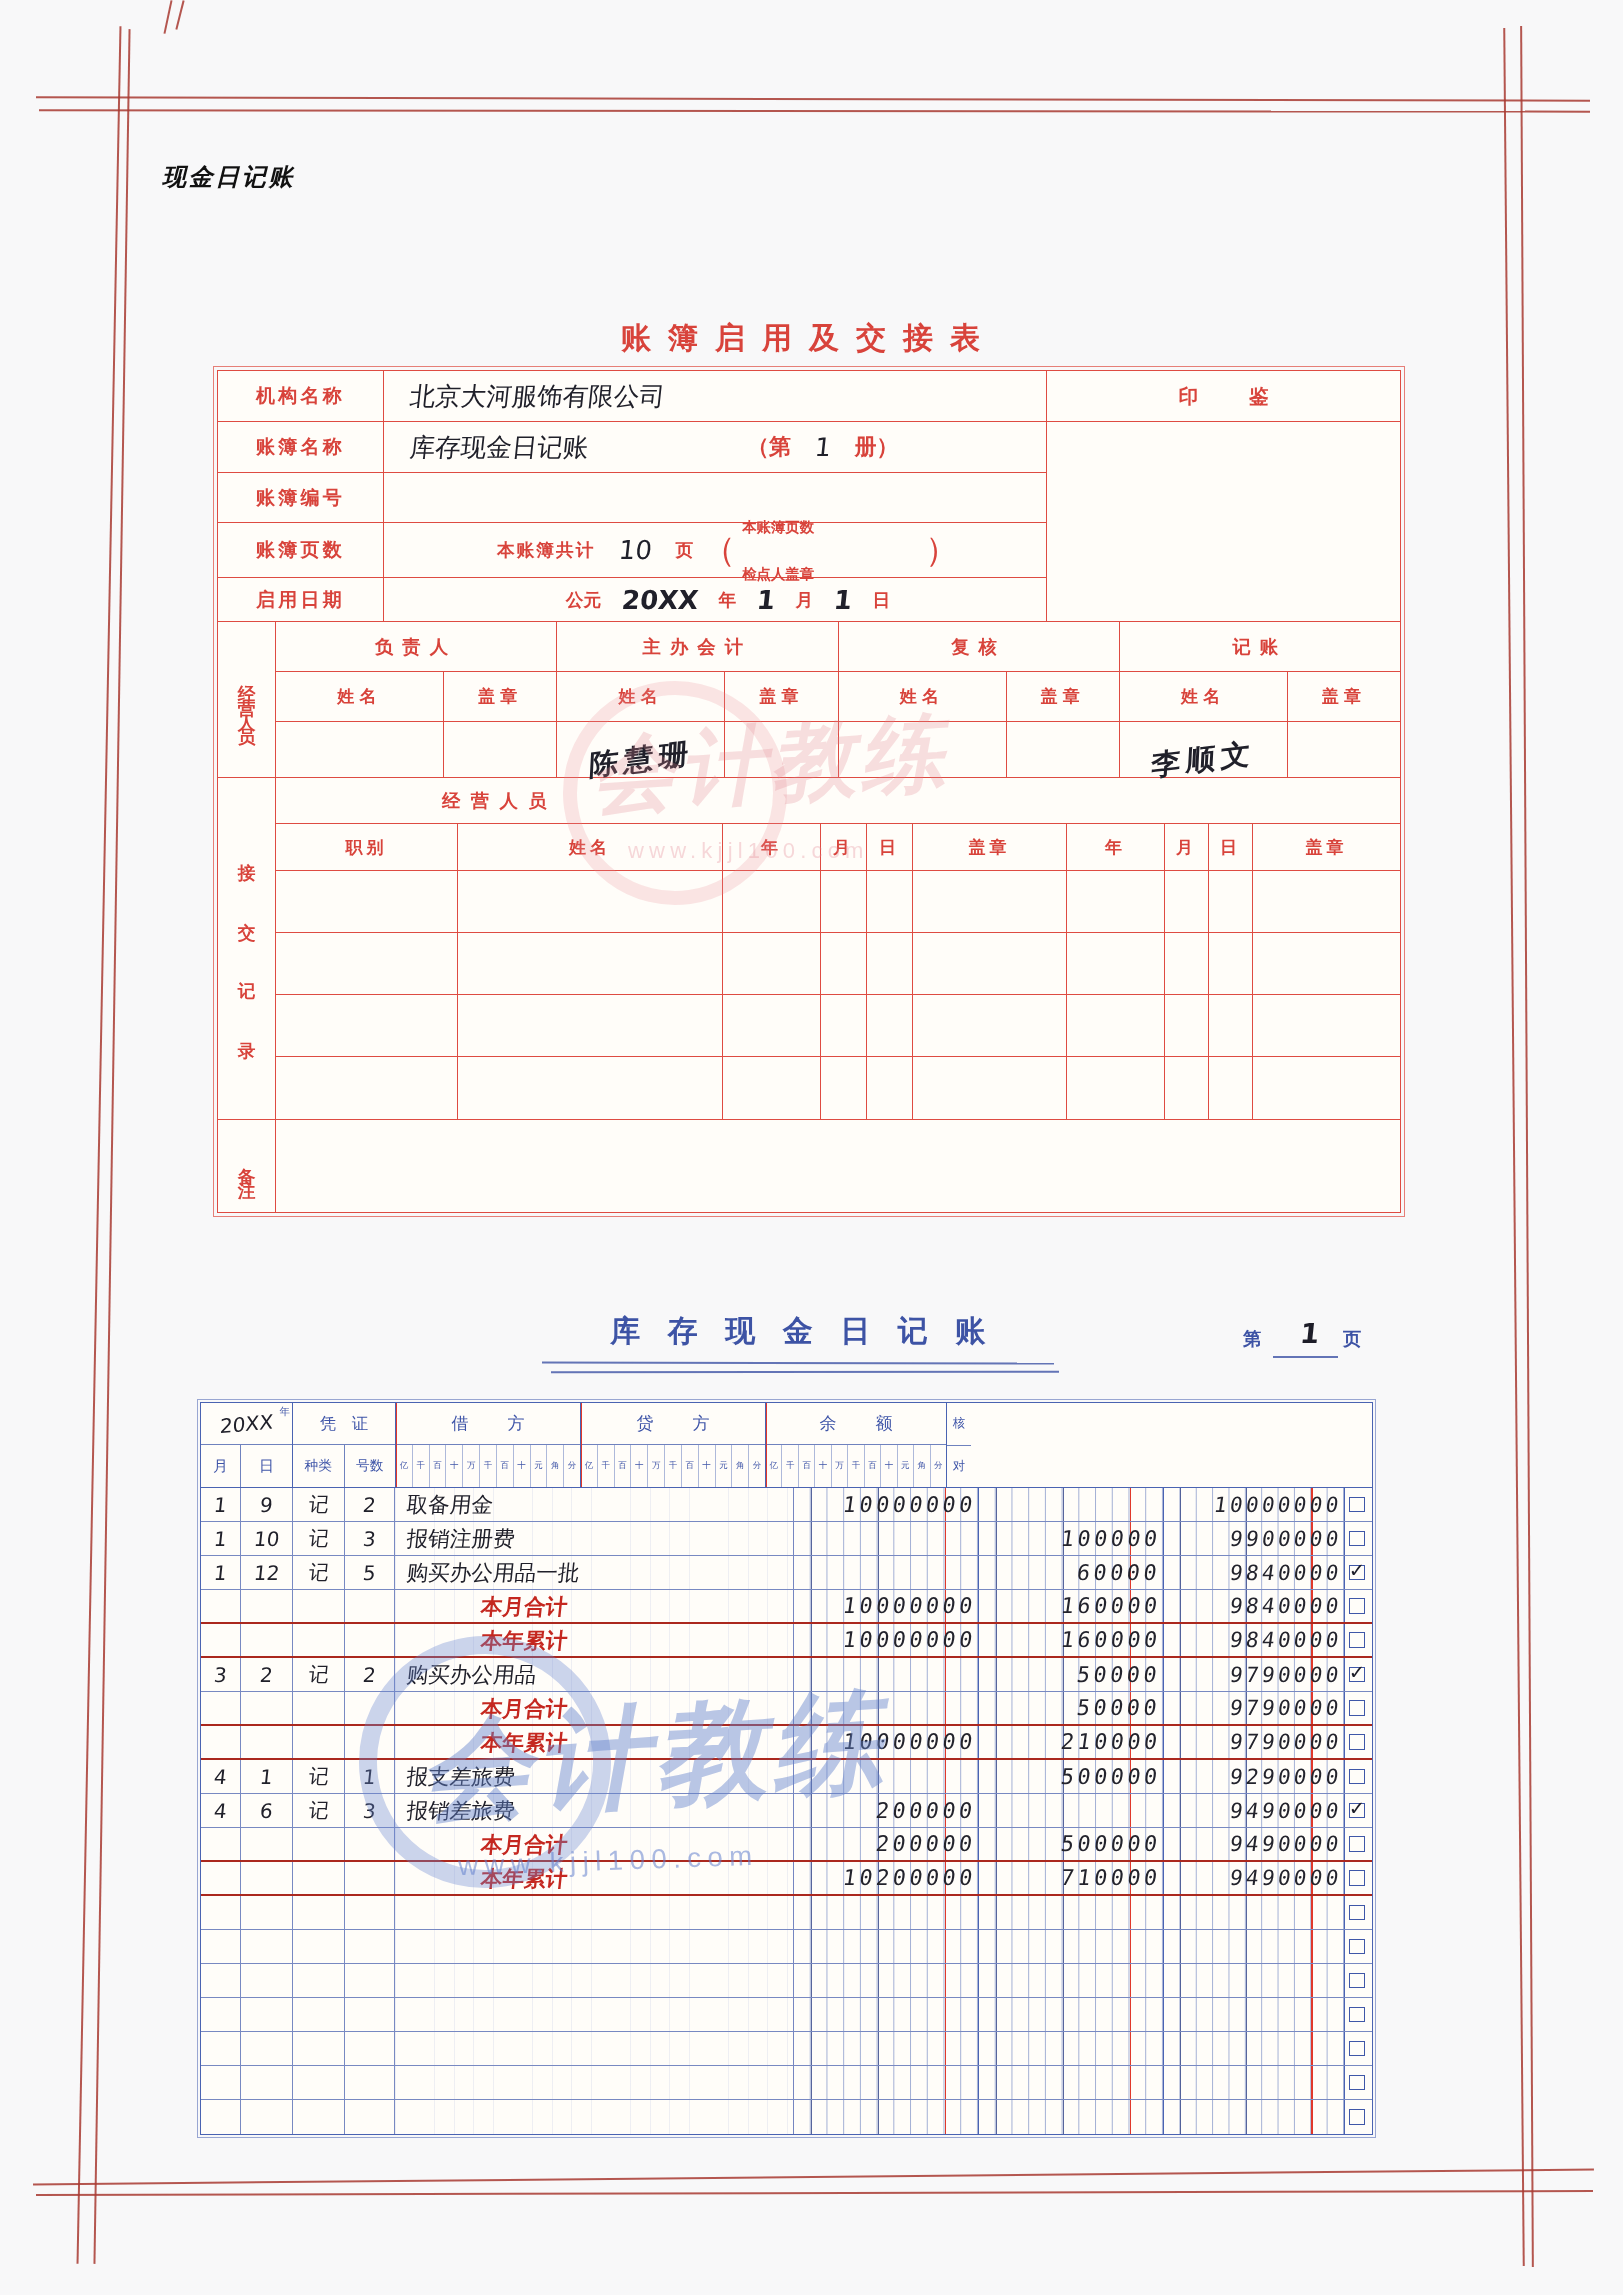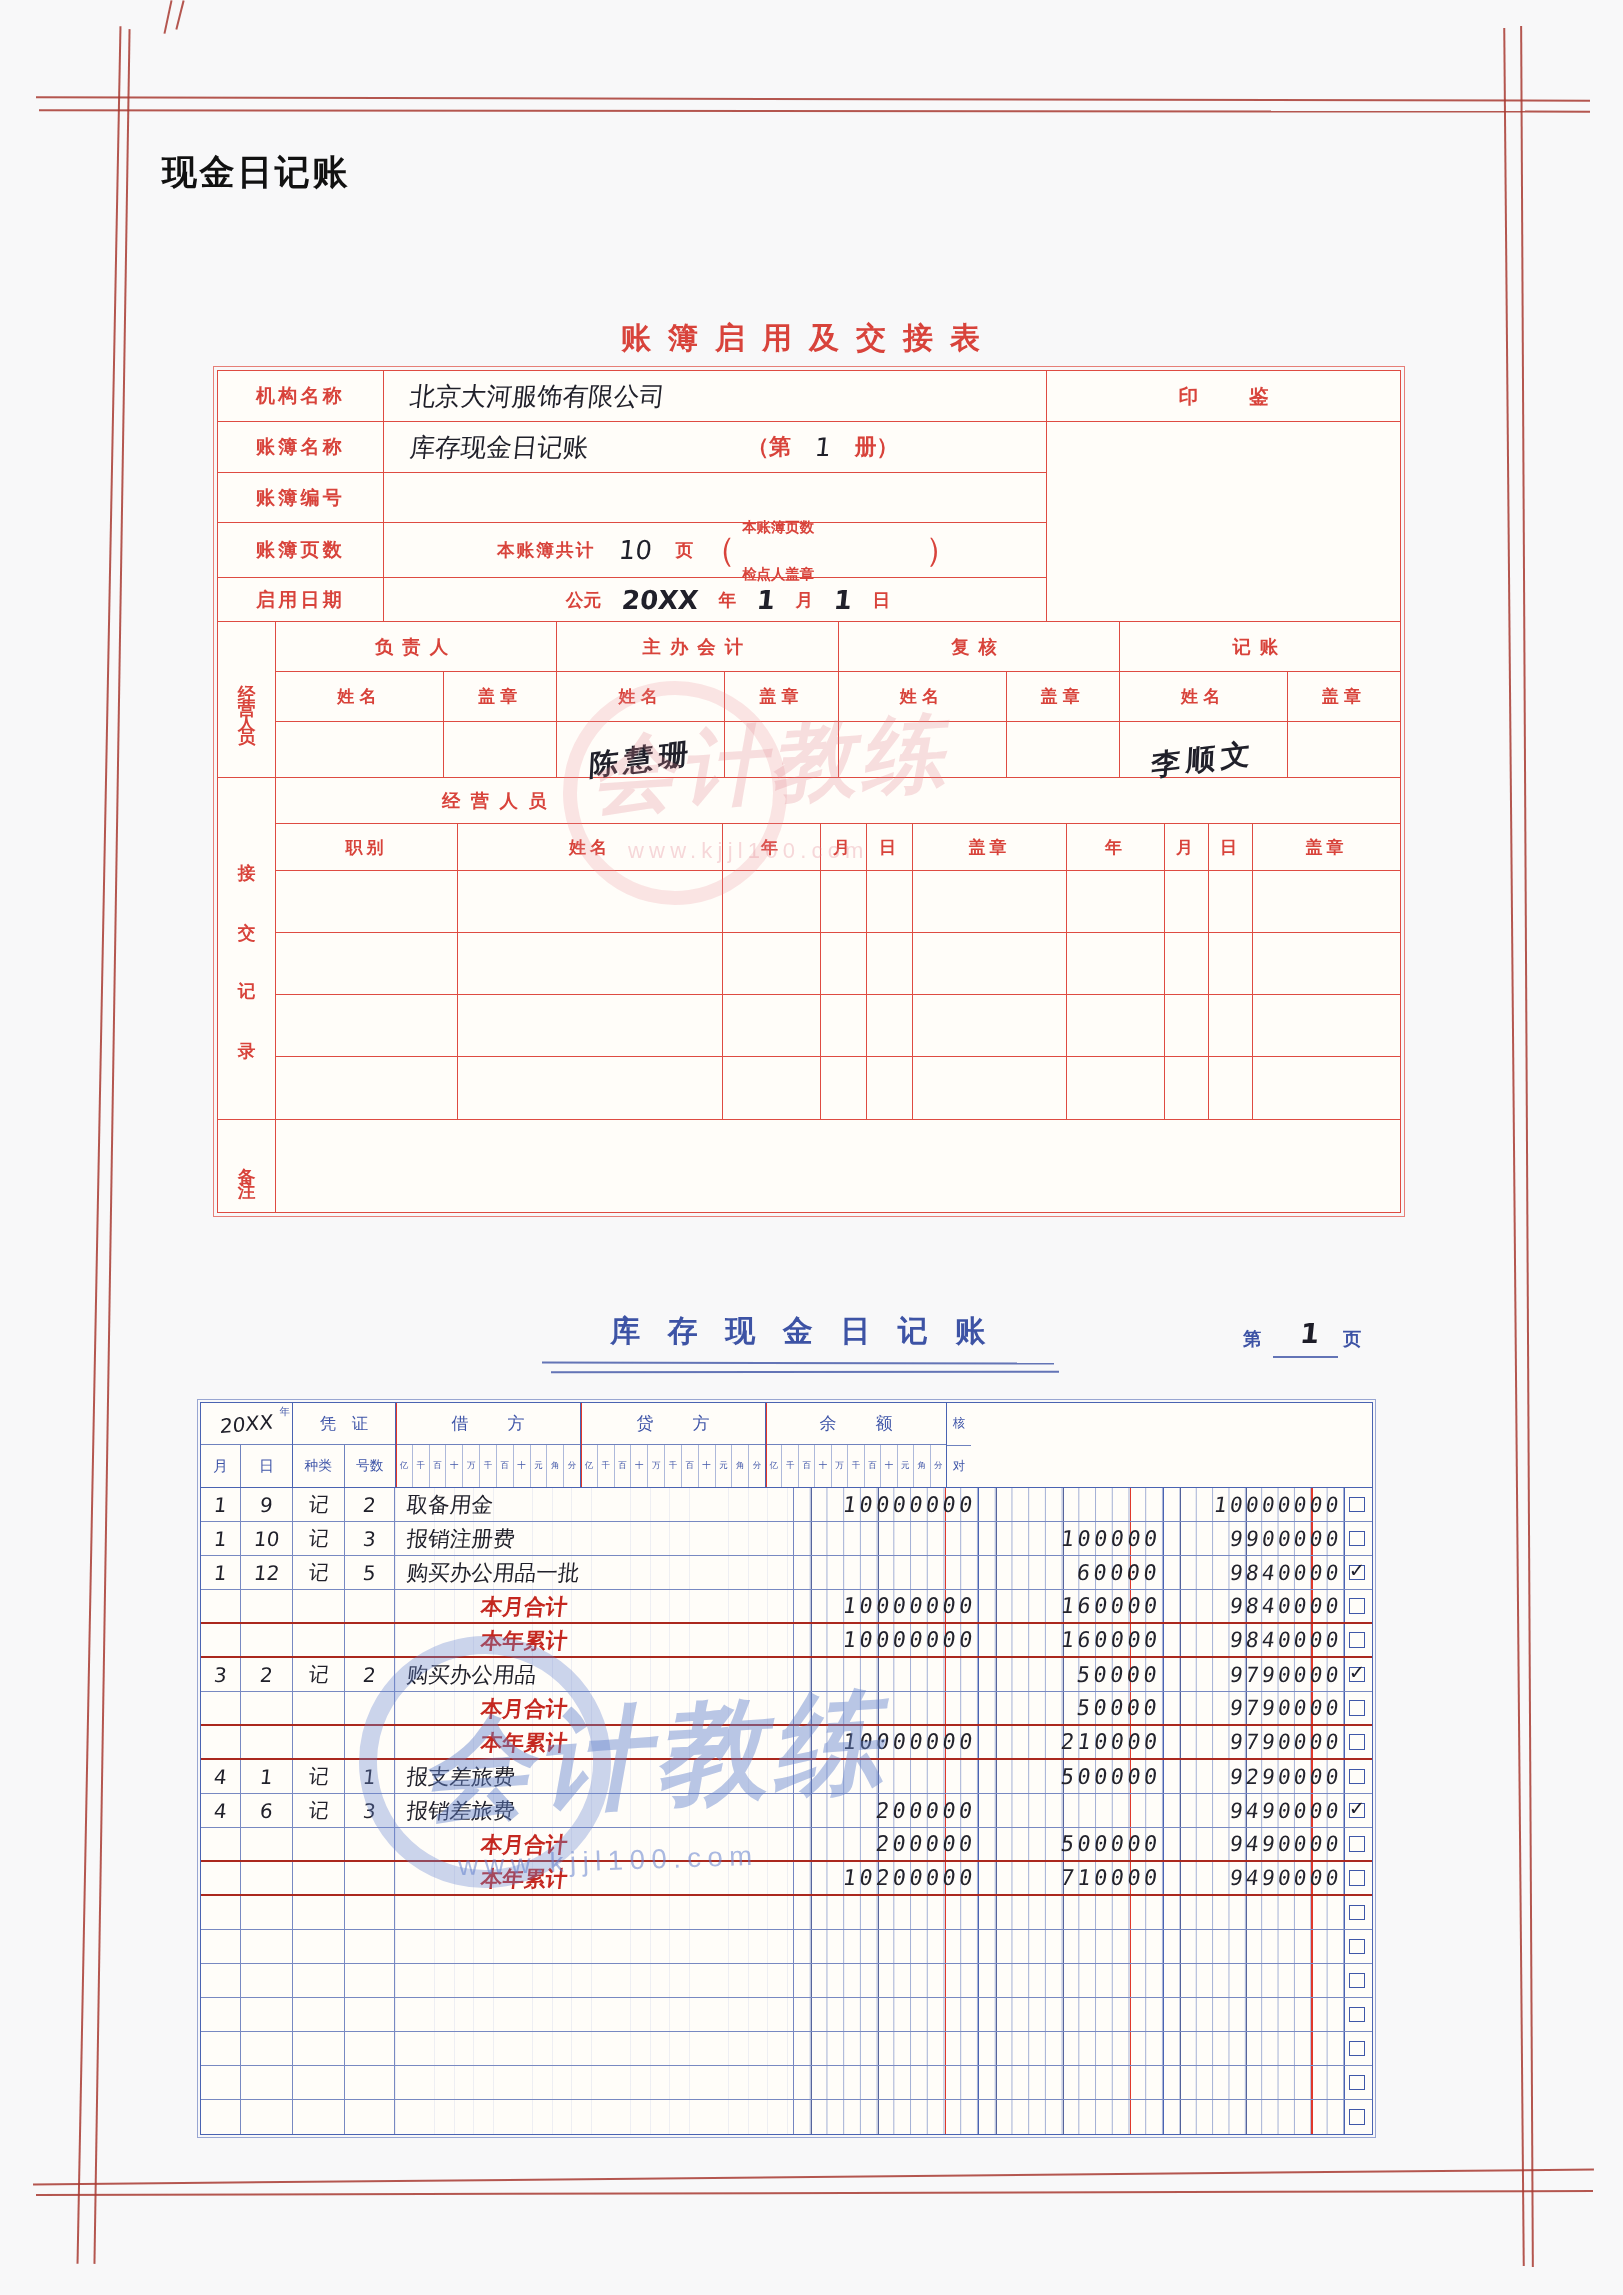--- a/index.html
+++ b/index.html
@@ -20,21 +20,21 @@
   .fl.b1{left:33px;top:2176px;width:1561px;transform:rotate(-.55deg);}
   .fl.b2{left:36px;top:2192px;width:1557px;transform:rotate(-.15deg);}
   .fl.l1{left:98px;top:26px;height:2238px;transform:rotate(1.1deg);}
   .fl.l2{left:111px;top:29.4px;height:2235px;transform:rotate(.9deg);}
   .fl.r1{left:1513px;top:27.5px;height:2238px;transform:rotate(-.5deg);}
   .fl.r2{left:1526px;top:26px;height:2241px;transform:rotate(-.3deg);}
   .fl.s1{left:167px;top:0;height:34px;transform:rotate(12deg);}
   .fl.s2{left:179px;top:0;height:30px;transform:rotate(14deg);}
 
   
-  .page-title{position:absolute;left:162px;top:149px;font-size:35px;font-weight:900;color:#111;letter-spacing:2.6px;}
+  .page-title{position:absolute;left:162px;top:161px;font-size:24px;font-weight:900;color:#111;letter-spacing:2.6px;font-style:italic;}
 
   
   .rf-title{position:absolute;left:217px;top:318px;width:1184px;text-align:center;
     color:#d8433b;font-weight:700;font-size:30px;letter-spacing:17px;}
   .redform{position:absolute;left:217px;top:370px;width:1184px;height:843px;box-sizing:border-box;
     border:1.3px solid #de4b42;outline:1.3px solid rgba(222,75,66,.7);outline-offset:3.3px;
     background:#fffdf9;color:#d8433b;}
   .redform *{box-sizing:border-box;}
   .rcell{border-right:1.3px solid #de4b42;border-bottom:1.3px solid #de4b42;}
   .lbl{display:flex;align-items:center;justify-content:center;font-size:19px;font-weight:700;letter-spacing:3.3px;color:#d8433b;}

